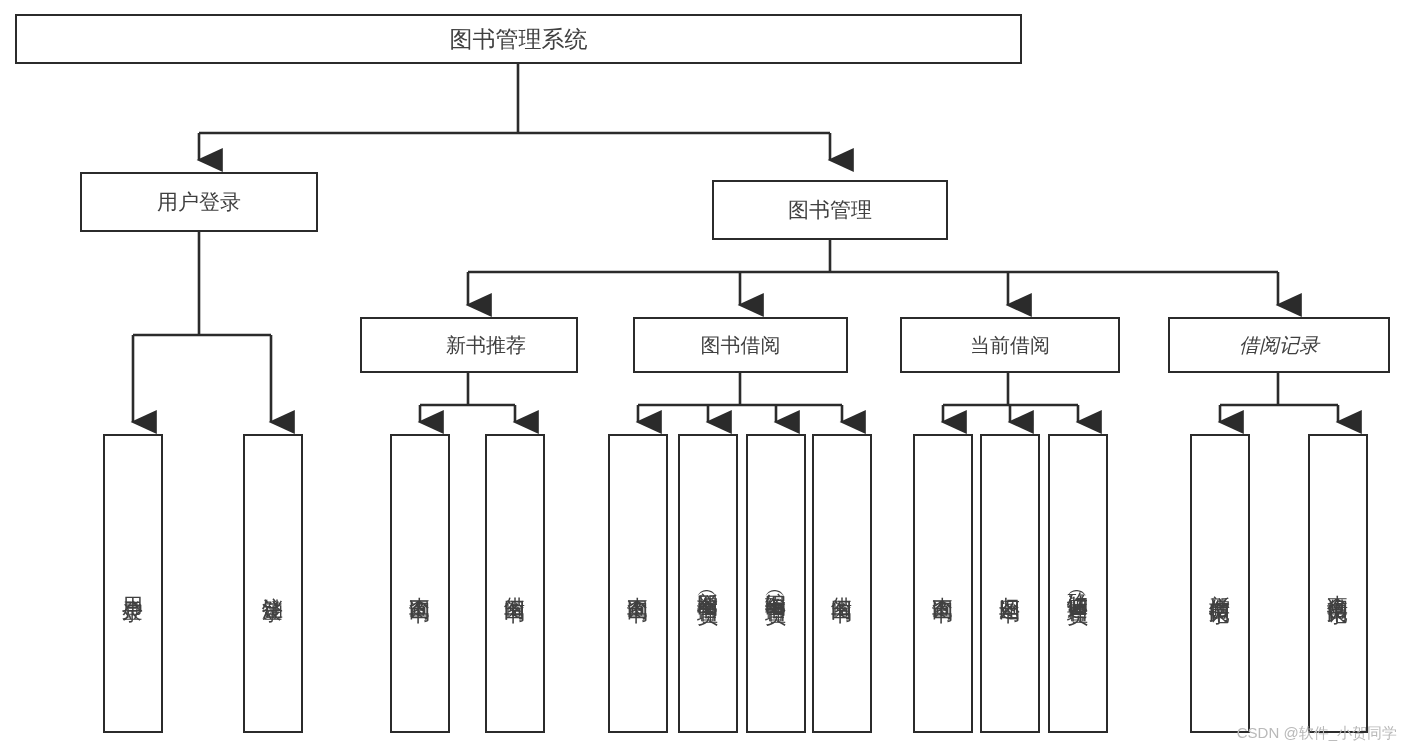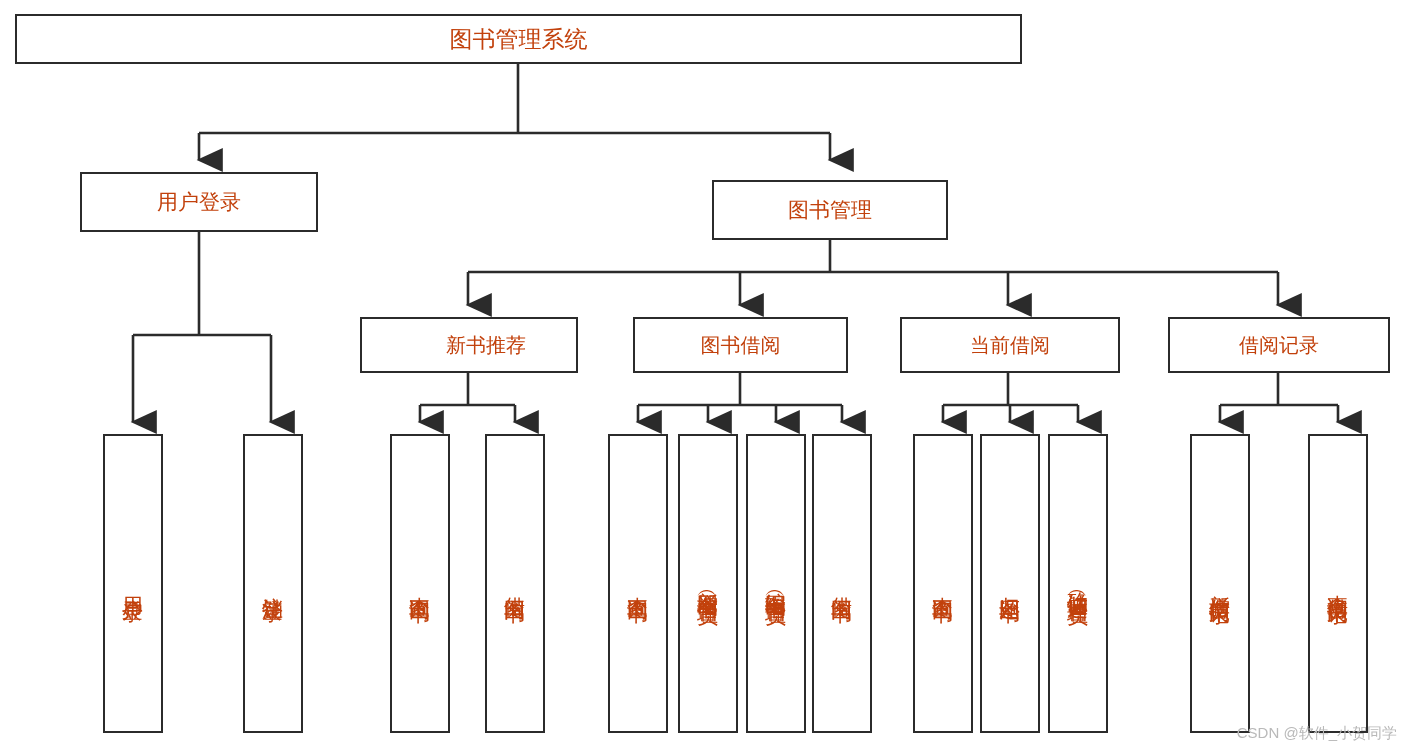--- a/index.html
+++ b/index.html
@@ -26,21 +26,21 @@
     pointer-events: none;
   }
   .node {
     position: absolute;
     box-sizing: border-box;
     border: 2px solid #2b2b2b;
     background: #ffffff;
     display: flex;
     align-items: center;
     justify-content: center;
-    color: #c2410c;
+    color: #404040;
     z-index: 2;
   }
   .node.root {
     font-size: 23px;
   }
   .node.level1 {
     font-size: 21px;
   }
   .node.level2 {
     font-size: 20px;
@@ -141,21 +141,21 @@
 
   <div class="node level2" id="node-l2-0" style="left: 360px; top: 317px; width: 218px; height: 56px; padding-left: 34px;">
     <span class="label">新书推荐</span>
   </div>
   <div class="node level2" id="node-l2-1" style="left: 633px; top: 317px; width: 215px; height: 56px;">
     <span class="label">图书借阅</span>
   </div>
   <div class="node level2" id="node-l2-2" style="left: 900px; top: 317px; width: 220px; height: 56px;">
     <span class="label">当前借阅</span>
   </div>
-  <div class="node level2" id="node-l2-3" style="left: 1168px; top: 317px; width: 222px; height: 56px;">
+  <div class="node level2" id="node-l2-3" style="left: 1168px; top: 317px; width: 222px; height: 56px; font-style: italic;">
     <span class="label">借阅记录</span>
   </div>
 
   <div class="node leaf" id="node-lf-0" style="left: 103px; top: 434px; width: 60px; height: 299px;">
     <span class="label">用户登录</span>
   </div>
   <div class="node leaf" id="node-lf-1" style="left: 243px; top: 434px; width: 60px; height: 299px;">
     <span class="label">注销登录</span>
   </div>
   <div class="node leaf" id="node-lf-2" style="left: 390px; top: 434px; width: 60px; height: 299px;">

